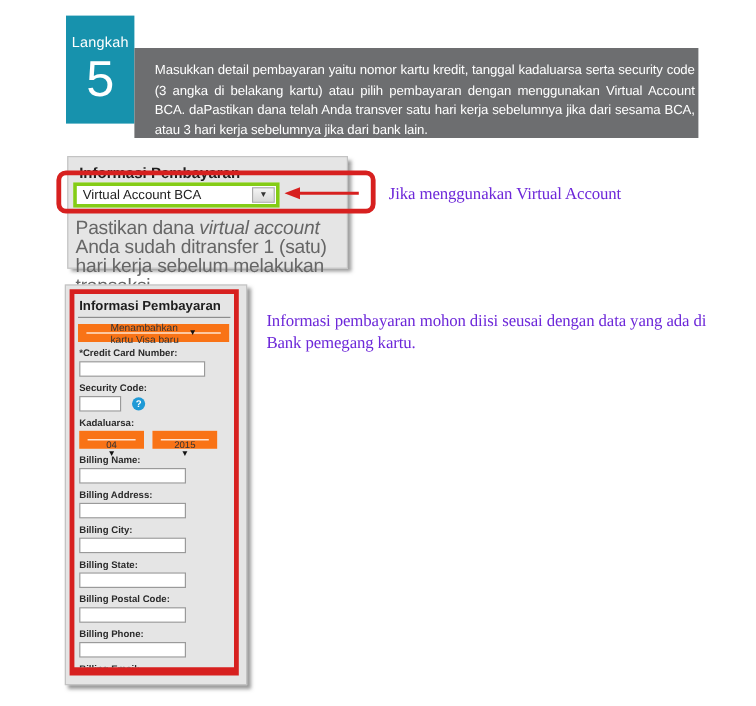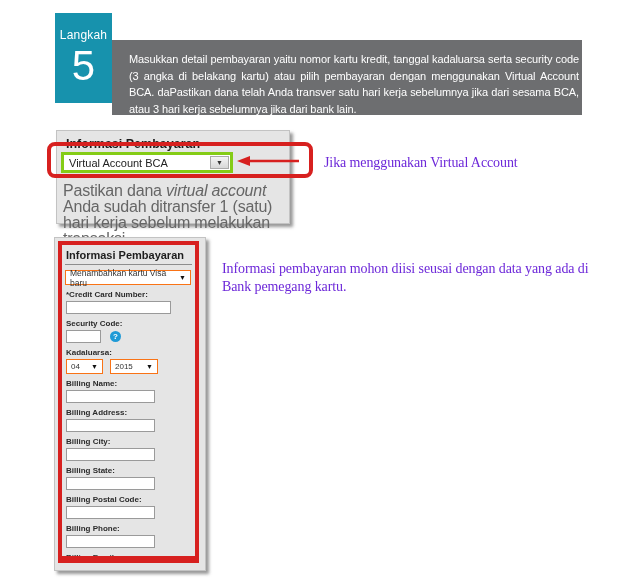--- a/index.html
+++ b/index.html
@@ -61,39 +61,39 @@
   #annotation2{left:222px;top:260px;width:392px;}
   
   #panel2{left:54px;top:237px;width:152px;height:334px;}
   .red-frame{
     position:absolute;left:3px;top:3px;width:141px;height:322px;box-sizing:border-box;
     border:4px solid #d7201f;border-bottom-width:7px;padding:2px 3px;overflow:hidden;
   }
   .red-frame .panel-title{font-size:11px;font-weight:bold;color:#1d1d1d;margin:2px 0 3px 1px;}
   .form-hr{border:none;border-top:1px solid #8d8d8d;margin:2px 0 0 0;}
   .mini-sel{
-    border:1px solid #f97316;background:#fff;box-sizing:border-box;color:#333;
-    display:flex;align-items:center;justify-content:space-between;padding:0 4px;
+    border:7px solid #f97316;background:#fff;box-sizing:border-box;color:#333;
+    display:flex;align-items:center;justify-content:space-between;padding:0 20px;
   }
   #card-select{margin-top:5px;height:15px;font-size:8.5px;width:126px;}
   .mini-arrow{font-size:7px;color:#111;}
   .field-label{font-size:8px;font-weight:bold;color:#2b2b2b;margin:5px 0 2px 1px;}
   .field-input{
     display:block;border:1px solid #9a9a9a;background:#fff;height:13px;box-sizing:border-box;
     padding:0 3px;font-size:9px;font-family:"Liberation Sans",sans-serif;margin-left:1px;
   }
   .w-card{width:105px;} .w-billing{width:89px;} .w-sec{width:35px;}
   .sec-row{display:flex;align-items:center;gap:9px;}
   .help-icon{
     width:11px;height:11px;border-radius:50%;background:#1f9ad6;color:#fff;
     font-size:8px;font-weight:bold;display:flex;align-items:center;justify-content:center;
     cursor:default;
   }
   .expiry-row{display:flex;gap:7px;margin-left:1px;}
-  .expiry-sel{height:15px;font-size:8px;}
+  .expiry-sel{height:15px;font-size:8px;flex-direction:column;}
   .w-month{width:37px;} .w-year{width:48px;}
 </style>
 </head>
 <body>
 
 <div id="canvas">
 
   <div class="step-box">
     <div class="step-label">Langkah</div>
     <div class="step-number">5</div>

